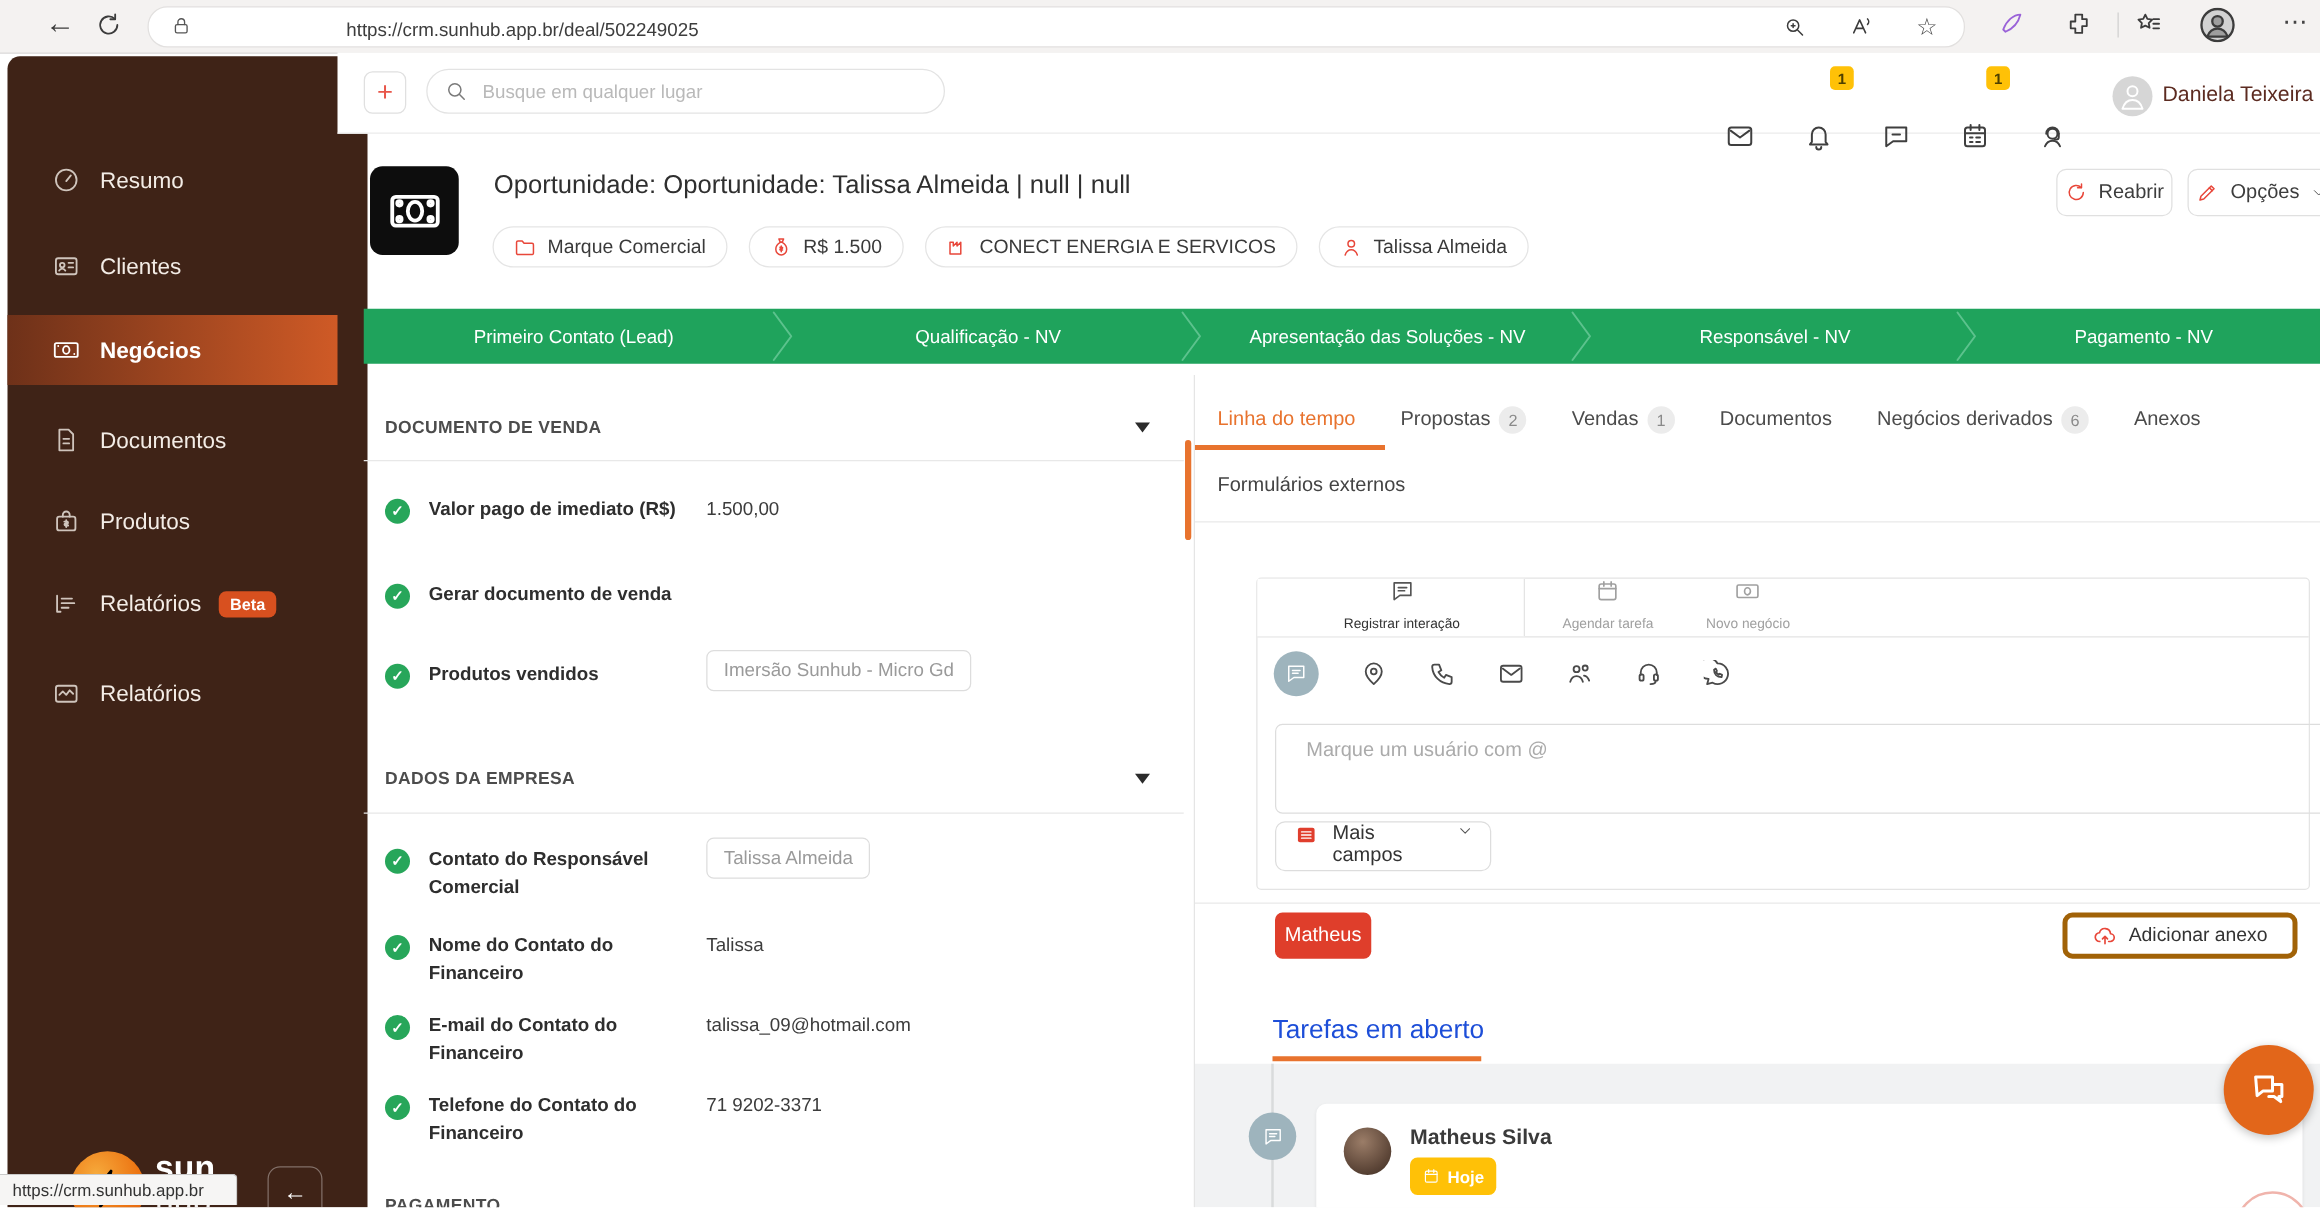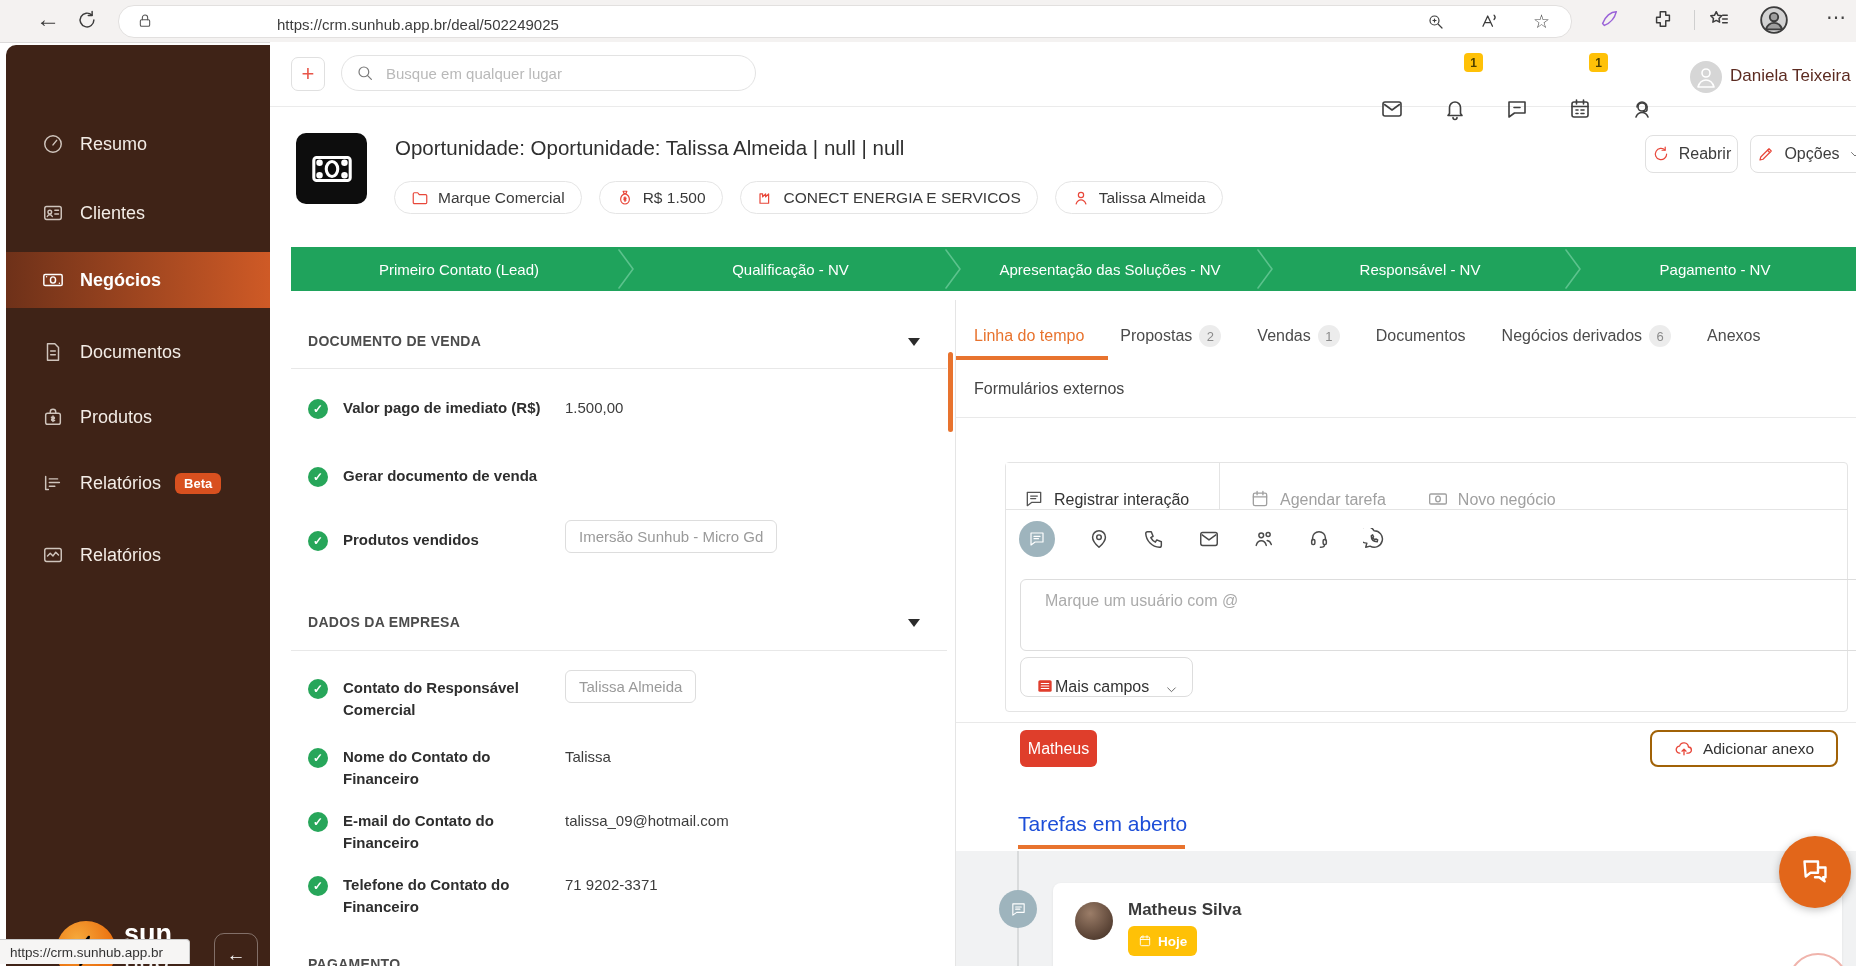--- a/index.html
+++ b/index.html
@@ -10,21 +10,21 @@
   #browserbar{position:absolute;left:0;top:0;width:1856px;height:42px;background:#f4f2f1;border-bottom:1px solid #dcdada;}
   .bicon{position:absolute;color:#3c3c3c;}
   .g-back::before{content:"\2190";font-size:24px;color:#3a3a3a;}
   .g-dots::before{content:"\22EF";font-size:20px;color:#444;}
   .g-star::before{content:"\2606";font-size:19px;color:#4a4a4a;}
   #urlpill{position:absolute;left:118px;top:5px;width:1452px;height:31px;background:#fff;border:1px solid #e2e0df;border-radius:16px;}
   #urltext{position:absolute;left:158px;top:10px;font-size:15px;color:#3d3d3d;white-space:nowrap;}
   #statusbar{position:absolute;left:0;top:939px;width:190px;height:25px;background:#f6f5f4;border:1px solid #c9c9c9;border-left:none;border-bottom:none;border-top-right-radius:4px;font-size:13.5px;color:#333;line-height:25px;padding-left:10px;z-index:60;box-sizing:border-box;white-space:nowrap;overflow:hidden;}
 
   
-  #sidebar{position:absolute;left:6px;top:45px;width:264px;height:921px;background:#3f2317;border-top-left-radius:10px;}
+  #sidebar{position:absolute;left:6px;top:45px;width:264px;height:921px;background:#3f2317;border-top-left-radius:10px;padding-left:24px;}
   .side-item{position:absolute;left:0;width:264px;height:44px;display:flex;align-items:center;cursor:pointer;}
   .side-ic{width:22px;height:22px;margin-left:36px;color:#cfc4bc;flex:none;}
   .side-label{margin-left:16px;font-size:18px;color:#f3ece6;}
   .side-item.active{background:linear-gradient(90deg,#6e3119,#cf5a26);height:56px;}
   .side-item.active .side-label{font-weight:bold;color:#fff;}
   .side-item.active .side-ic{color:#fff;}
   .beta{margin-left:14px;background:#d8501f;color:#fff;font-size:13px;font-weight:bold;padding:3px 9px;border-radius:6px;}
   #logoCircle{position:absolute;left:50px;top:876px;width:60px;height:60px;border-radius:50%;background:radial-gradient(circle at 35% 30%,#f6a93b,#ec7412 60%,#e05e10);}
   .logo-sun{position:absolute;left:118px;top:876px;font-size:27px;font-weight:bold;color:#fff;line-height:27px;}
   .logo-hub{position:absolute;left:118px;top:903px;font-size:27px;color:rgba(255,255,255,.93);line-height:27px;}
@@ -74,36 +74,36 @@
   .rtab{font-size:16px;color:#4b4b4b;display:flex;align-items:center;gap:7px;cursor:pointer;white-space:nowrap;}
   .rtab.active{color:#e8732e;}
   .tbadge{width:22px;height:22px;border-radius:50%;background:#ececec;color:#8a8a8a;font-size:13px;display:flex;align-items:center;justify-content:center;}
   #tabUnderline{position:absolute;left:956px;top:356px;width:152px;height:4px;background:#e8732e;}
   #secondaryTab{position:absolute;left:974px;top:380px;font-size:16px;color:#444;cursor:pointer;}
   .hr-r{position:absolute;left:956px;width:900px;height:1px;background:#e9e9e9;}
 
   
   #composer{position:absolute;left:1005px;top:462px;width:843px;height:250px;border:1px solid #e4e4e4;border-radius:4px;background:#fff;box-sizing:border-box;}
   #compHeader{display:flex;height:46px;border-bottom:1px solid #e4e4e4;}
-  .ctab{display:flex;align-items:flex-end;gap:10px;font-size:16px;cursor:pointer;}
+  .ctab{display:flex;align-items:center;gap:10px;font-size:11px;cursor:pointer;flex-direction:column;}
   .ctab.active{width:214px;padding-left:18px;border-right:1px solid #e4e4e4;color:#333;background:#fff;height:46px;box-sizing:border-box;}
   .ctab.active .cic{color:#555;}
   .ctab.idle{color:#a0a0a0;padding-left:30px;padding-right:12px;}
   .cic{width:20px;height:20px;color:#a0a0a0;flex:none;}
   #chanRow{position:absolute;left:13px;top:58px;display:flex;align-items:center;gap:33px;}
   #chanSel{width:36px;height:36px;border-radius:50%;background:#9eb4bd;color:#fff;display:flex;align-items:center;justify-content:center;cursor:pointer;}
   .chan{width:22px;height:22px;color:#4a4a4a;cursor:pointer;}
   #noteBox{position:absolute;left:14px;top:116px;width:870px;height:72px;border:1px solid #ddd;border-radius:6px;box-sizing:border-box;padding-left:10px;}
   #noteBox textarea{width:100%;height:100%;border:none;outline:none;resize:none;font-size:16px;font-family:"Liberation Sans",sans-serif;padding:12px 44px 12px 14px;box-sizing:border-box;color:#444;background:transparent;}
   #noteBox textarea::placeholder{color:#ababab;}
   #micIc{position:absolute;right:10px;top:8px;width:20px;height:20px;color:#8a8a8a;cursor:pointer;}
   #resizeIc{position:absolute;right:3px;bottom:3px;width:10px;height:10px;color:#999;}
-  #moreFields{position:absolute;left:14px;top:194px;width:173px;height:40px;border:1px solid #ddd;border-radius:8px;display:flex;align-items:flex-end;padding:0 14px;box-sizing:border-box;font-size:16px;color:#333;cursor:pointer;}
+  #moreFields{position:absolute;left:14px;top:194px;width:173px;height:40px;border:1px solid #ddd;border-radius:8px;display:flex;align-items:flex-start;gap:11px;padding:0 14px;box-sizing:border-box;font-size:16px;color:#333;cursor:pointer;}
   #saveBtn{position:absolute;left:1020px;top:730px;width:77px;height:37px;background:#df3e2b;border-radius:6px;color:#fff;font-size:16px;display:flex;align-items:center;justify-content:center;cursor:pointer;}
-  #attachBtn{position:absolute;left:1650px;top:730px;width:188px;height:37px;border:2px solid #a16207;border-radius:8px;background:#fff;display:flex;align-items:center;justify-content:center;gap:9px;font-size:15.5px;color:#333;cursor:pointer;box-sizing:border-box;}
+  #attachBtn{position:absolute;left:1650px;top:730px;width:188px;height:37px;border:4px solid #a16207;border-radius:8px;background:#fff;display:flex;align-items:center;justify-content:center;gap:9px;font-size:15.5px;color:#333;cursor:pointer;box-sizing:border-box;}
   #attachBtn .ricon{width:20px;height:20px;color:#e8473a;}
 
   
   #tasksHead{position:absolute;left:1018px;top:812px;font-size:21px;color:#1d4ed8;}
   #tasksUnderline{position:absolute;left:1018px;top:845px;width:167px;height:4px;background:#e8732e;}
   #tasksArea{position:absolute;left:956px;top:851px;width:900px;height:115px;background:#f1f2f3;}
   #tline{position:absolute;left:1017px;top:851px;width:2px;height:115px;background:#d9dbdc;}
   #tmarker{position:absolute;left:999px;top:890px;width:38px;height:38px;border-radius:50%;background:#9eb4bd;color:#fff;display:flex;align-items:center;justify-content:center;z-index:5;}
   #taskCard{position:absolute;left:1053px;top:883px;width:789px;height:93px;background:#fff;border-radius:8px 8px 0 0;box-shadow:0 1px 3px rgba(0,0,0,.07);}
   #taskAvatar{position:absolute;left:22px;top:19px;width:38px;height:38px;border-radius:50%;background:radial-gradient(circle at 40% 30%,#9b7d68,#5d4638 65%,#3c2c22);}

